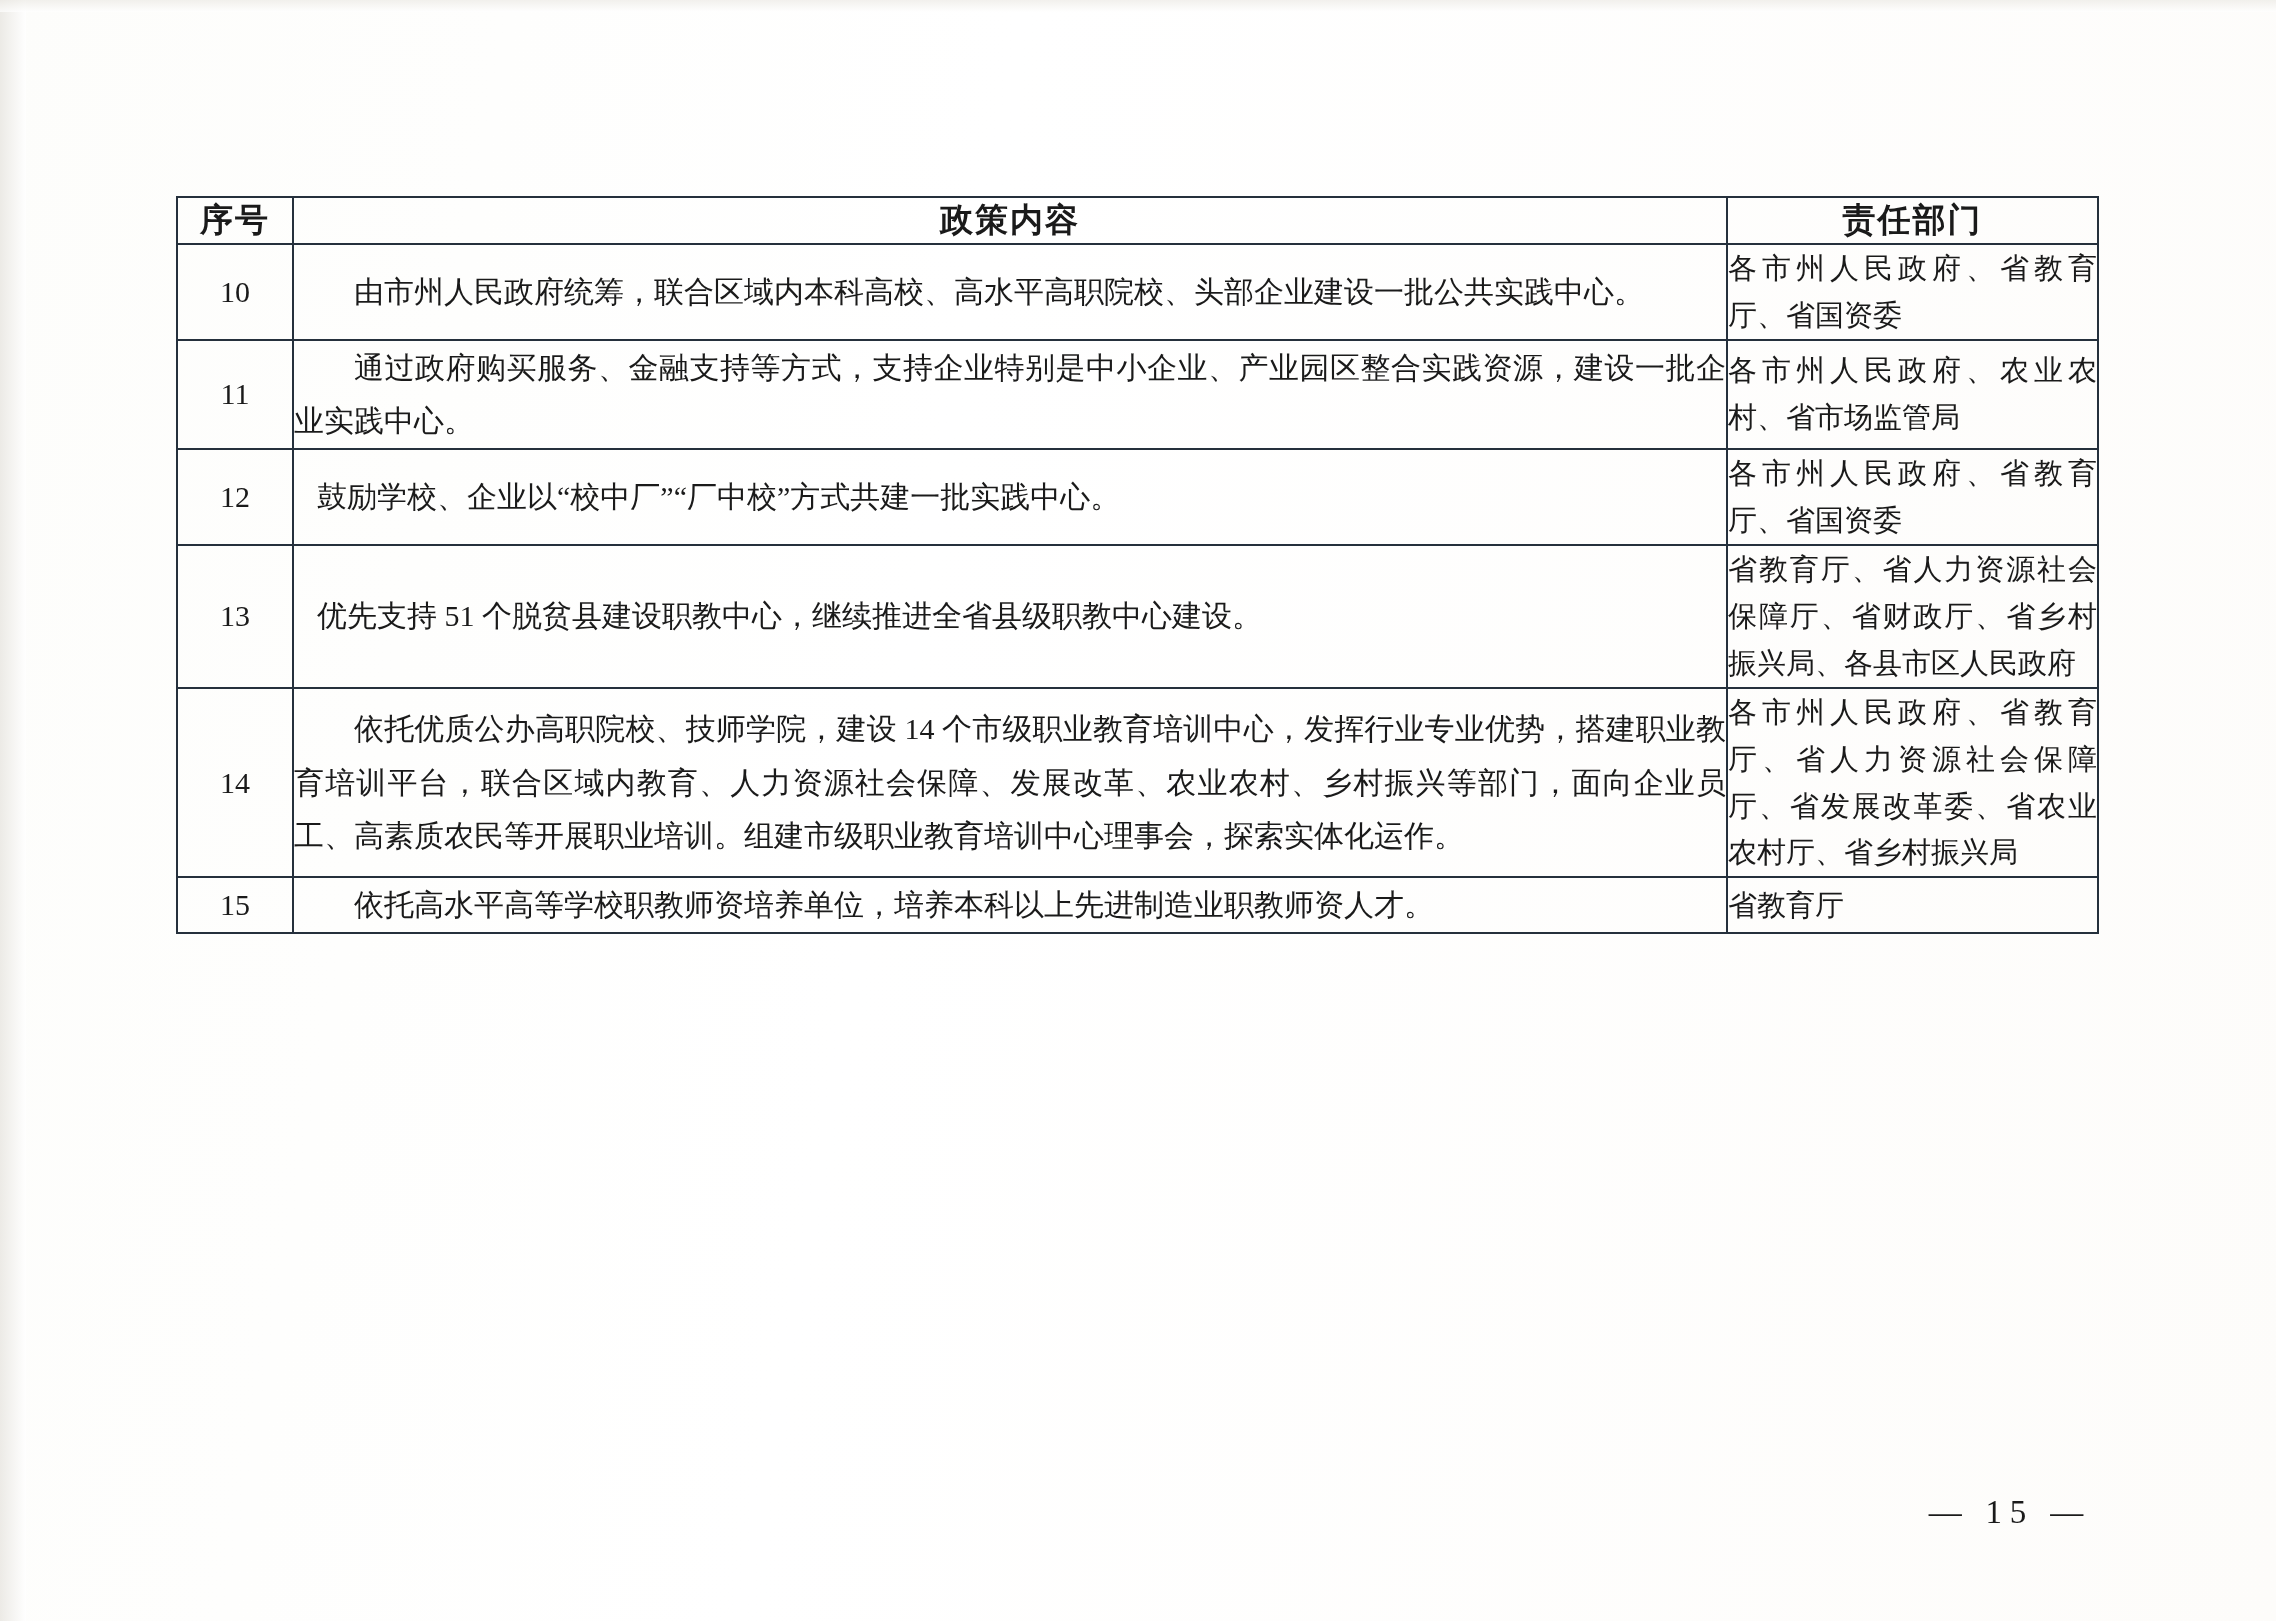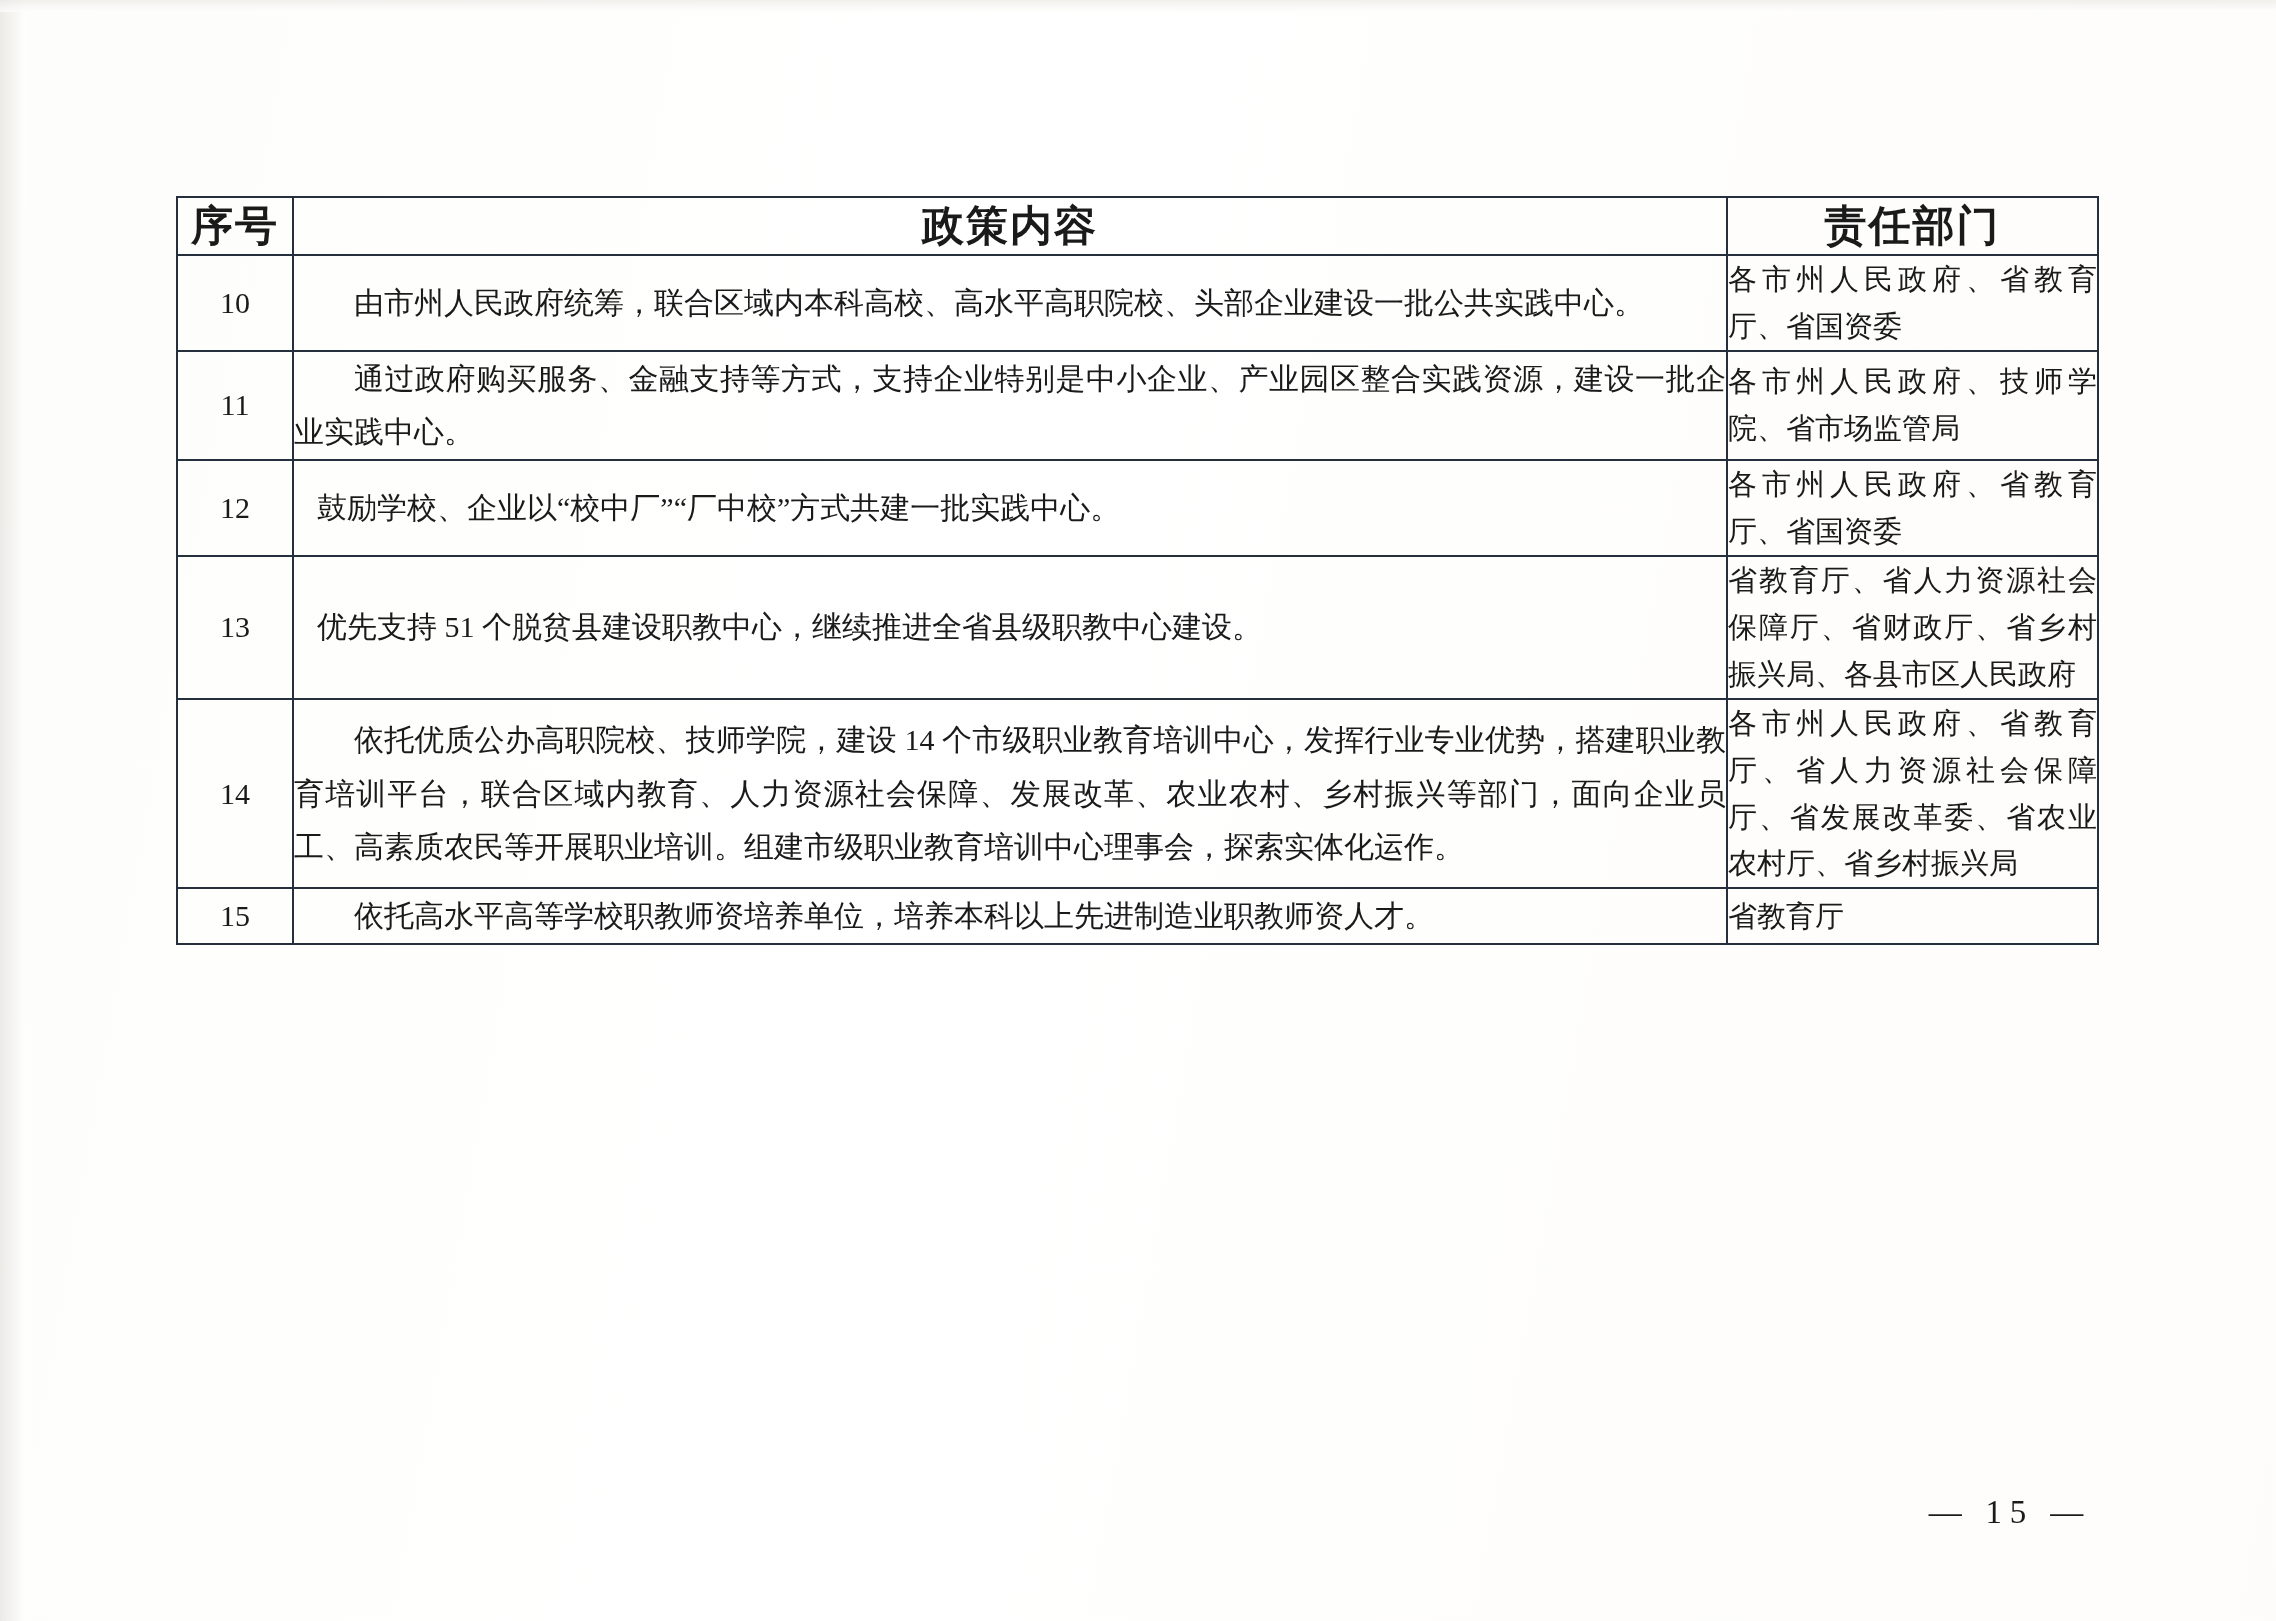--- a/index.html
+++ b/index.html
@@ -50,21 +50,21 @@
     border: 2px solid #25303c;
     vertical-align: middle;
     padding: 0;
   }
   .col-no   { width: 116px; }
   .col-body { width: 1434px; }
   .col-dept { width: 371px; }
 
   .head-cell {
     text-align: center;
-    font-size: 42px;
+    font-size: 33px;
     font-weight: 700;
     letter-spacing: 2px;
     padding: 21.6px 0 23.5px;
     font-family: "Liberation Sans", "DejaVu Sans", sans-serif;
   }
 
   .no-cell {
     text-align: center;
     font-size: 30px;
     font-family: "Liberation Serif", "DejaVu Serif", serif;
@@ -132,21 +132,21 @@
         <td class="dept-cell">
             <p>各市州人民政府、省教育厅、省国资委</p>
           </td>
       </tr>
       <tr>
         <td class="no-cell">11</td>
         <td class="body-cell">
             <p>通过政府购买服务、金融支持等方式，支持企业特别是中小企业、产业园区整合实践资源，建设一批企业实践中心。</p>
           </td>
         <td class="dept-cell">
-            <p>各市州人民政府、技师学院、省市场监管局</p>
+            <p>各市州人民政府、农业农村、省市场监管局</p>
           </td>
       </tr>
       <tr>
         <td class="no-cell">12</td>
         <td class="body-cell no-indent">
             <p>鼓励学校、企业以“校中厂”“厂中校”方式共建一批实践中心。</p>
           </td>
         <td class="dept-cell">
             <p>各市州人民政府、省教育厅、省国资委</p>
           </td>

